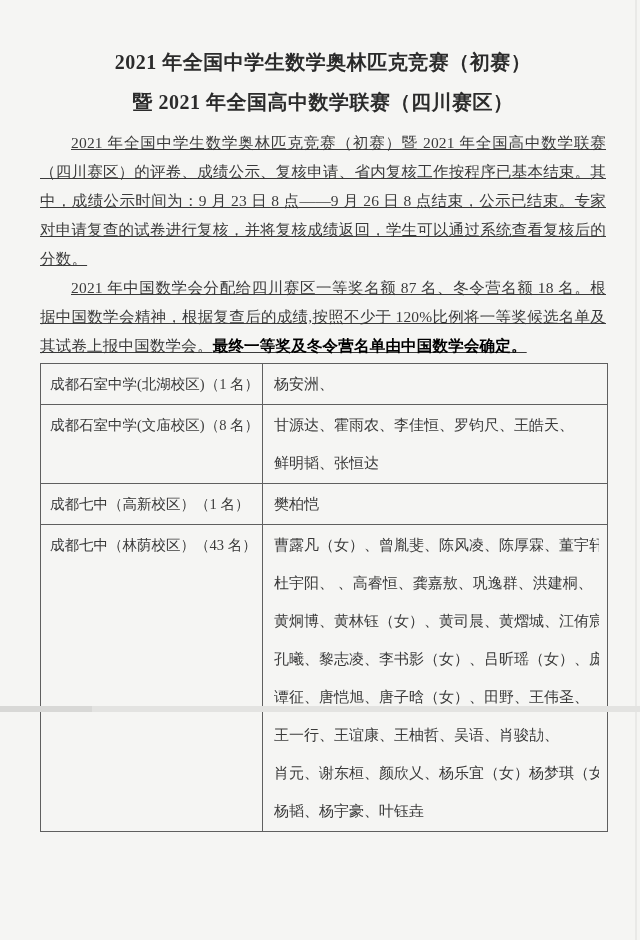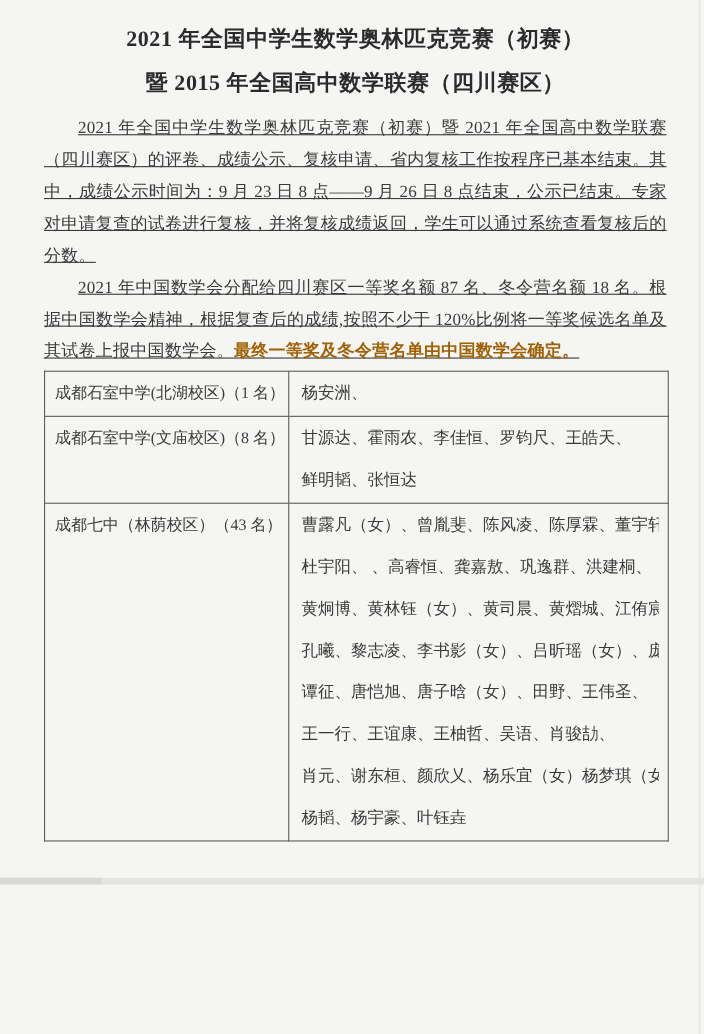--- a/index.html
+++ b/index.html
@@ -12,43 +12,43 @@
   *{margin:0;padding:0;box-sizing:border-box;}
   html,body{width:640px;height:940px;}
   body{
     background:var(--page-bg);
     font-family:"Liberation Serif","DejaVu Serif",serif;
     color:var(--ink);
     position:relative;
     overflow:hidden;
   }
   .page{
-    width:640px;height:804px;
-    padding:16px 34px 0 40px;
+    width:640px;height:712px;
+    padding:42px 34px 0 40px;
     position:relative;
   }
   .titles{margin-bottom:6px;}
   .title-line{
     text-align:center;
     font-weight:bold;
     font-size:20px;
     line-height:40px;
     color:var(--title-ink);
     letter-spacing:0.5px;
   }
   .para{
     font-size:15.5px;
     line-height:29px;
     text-align:justify;
     text-indent:2em;
     color:var(--ink);
     letter-spacing:0.2px;
     text-decoration:underline;
   }
-  .para b{color:#a16207;}
+  .para b{color:#000000;}
   table.tbl{
     border-collapse:collapse;
     width:568px;
     margin-top:3px;
     table-layout:fixed;
   }
   table.tbl td{
     border:1px solid var(--border);
     vertical-align:top;
     background:transparent;
@@ -89,41 +89,47 @@
     background:#e9e9e7;
   }
 </style>
 </head>
 <body>
 
 <div class="page">
 
   <div class="titles">
     <div class="title-line">2021 年全国中学生数学奥林匹克竞赛（初赛）</div>
-    <div class="title-line">暨 2015 年全国高中数学联赛（四川赛区）</div>
+    <div class="title-line">暨 2021 年全国高中数学联赛（四川赛区）</div>
   </div>
 
   <p class="para">2021 年全国中学生数学奥林匹克竞赛（初赛）暨 2021 年全国高中数学联赛（四川赛区）的评卷、成绩公示、复核申请、省内复核工作按程序已基本结束。其中，成绩公示时间为：9 月 23 日 8 点——9 月 26 日 8 点结束，公示已结束。专家对申请复查的试卷进行复核，并将复核成绩返回，学生可以通过系统查看复核后的分数。</p>
 
   <p class="para"><span>2021 年中国数学会分配给四川赛区一等奖名额 87 名、冬令营名额 18 名。根据中国数学会精神，根据复查后的成绩,按照不少于 120%比例将一等奖候选名单及其试卷上报中国数学会。</span><b>最终一等奖及冬令营名单由中国数学会确定。</b></p>
 
 
   <table class="tbl">
     <tbody>
       <tr>
         <td class="school">成都石室中学(北湖校区)（1 名）</td>
         <td class="names">
           <div class="nline">杨安洲、</div>
         </td>
       </tr>
       <tr>
         <td class="school">成都石室中学(文庙校区)（8 名）</td>
         <td class="names">
           <div class="nline">甘源达、霍雨农、李佳恒、罗钧尺、王皓天、</div>
           <div class="nline">鲜明韬、张恒达</div>
+        </td>
+      </tr>
+      <tr>
+        <td class="school">成都七中（高新校区）（1 名）</td>
+        <td class="names">
+          <div class="nline">樊柏恺</div>
         </td>
       </tr>
       <tr>
         <td class="school">成都七中（林荫校区）（43 名）</td>
         <td class="names">
           <div class="nline">曹露凡（女）、曾胤斐、陈风凌、陈厚霖、董宇轩、</div>
           <div class="nline">杜宇阳、 、高睿恒、龚嘉敖、巩逸群、洪建桐、</div>
           <div class="nline">黄炯博、黄林钰（女）、黄司晨、黄熠城、江侑宸、</div>
           <div class="nline">孔曦、黎志凌、李书影（女）、吕昕瑶（女）、庞棋文、</div>
           <div class="nline">谭征、唐恺旭、唐子晗（女）、田野、王伟圣、</div>

